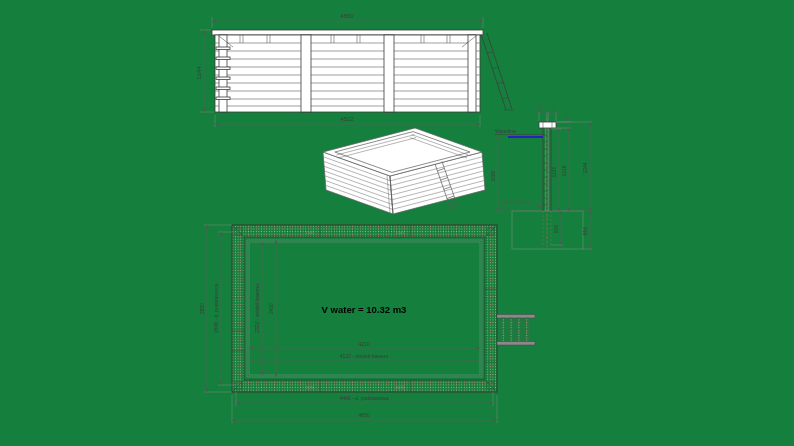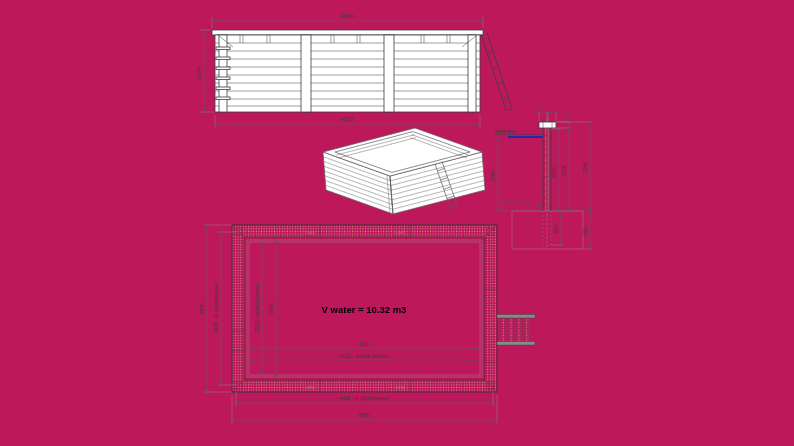--- a/index.html
+++ b/index.html
@@ -1,16 +1,16 @@
 <!DOCTYPE html>
 <html><head>
 <meta charset="utf-8">
 <style>
   html,body{margin:0;padding:0;background:#fff;}
-  #canvas{position:relative;width:794px;height:446px;background:#be185d;overflow:hidden;
+  #canvas{position:relative;width:794px;height:446px;background:#15803d;overflow:hidden;
           font-family:"Liberation Sans",sans-serif;}
   svg{position:absolute;overflow:visible;}
   text{font-family:"Liberation Sans",sans-serif;fill:#3c3c3c;}
   .dim{stroke:#5a5a5a;stroke-width:.6;fill:none;}
   .ext{stroke:#8a8a8a;stroke-width:.45;fill:none;}
   .ln{stroke:#3d3d3d;stroke-width:.8;fill:none;}
   .thin{stroke:#3d3d3d;stroke-width:.5;fill:none;}
   .lite{stroke:#999;stroke-width:.4;fill:none;}
   .wh{fill:#fff;stroke:#3d3d3d;stroke-width:.8;}
   .dimtxt{font-size:6px;fill:#3c3c3c;}

